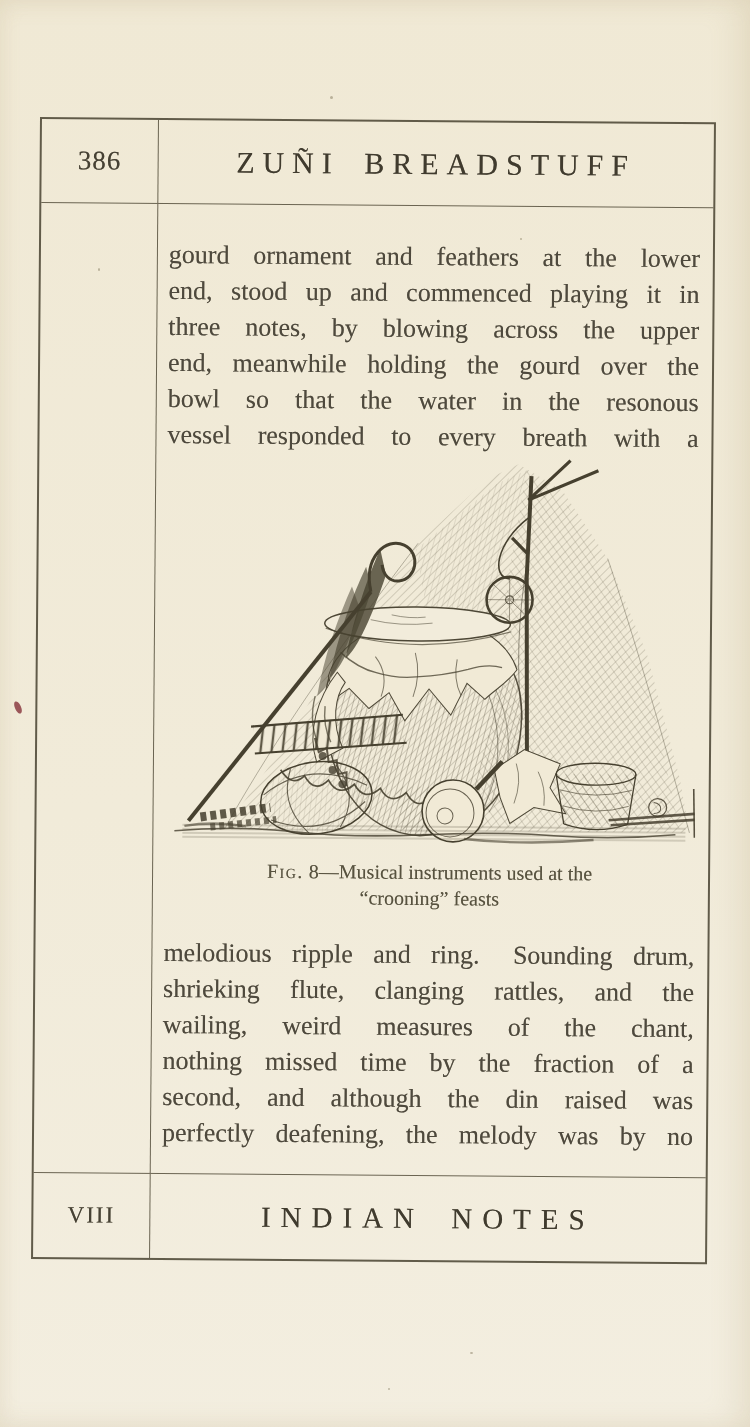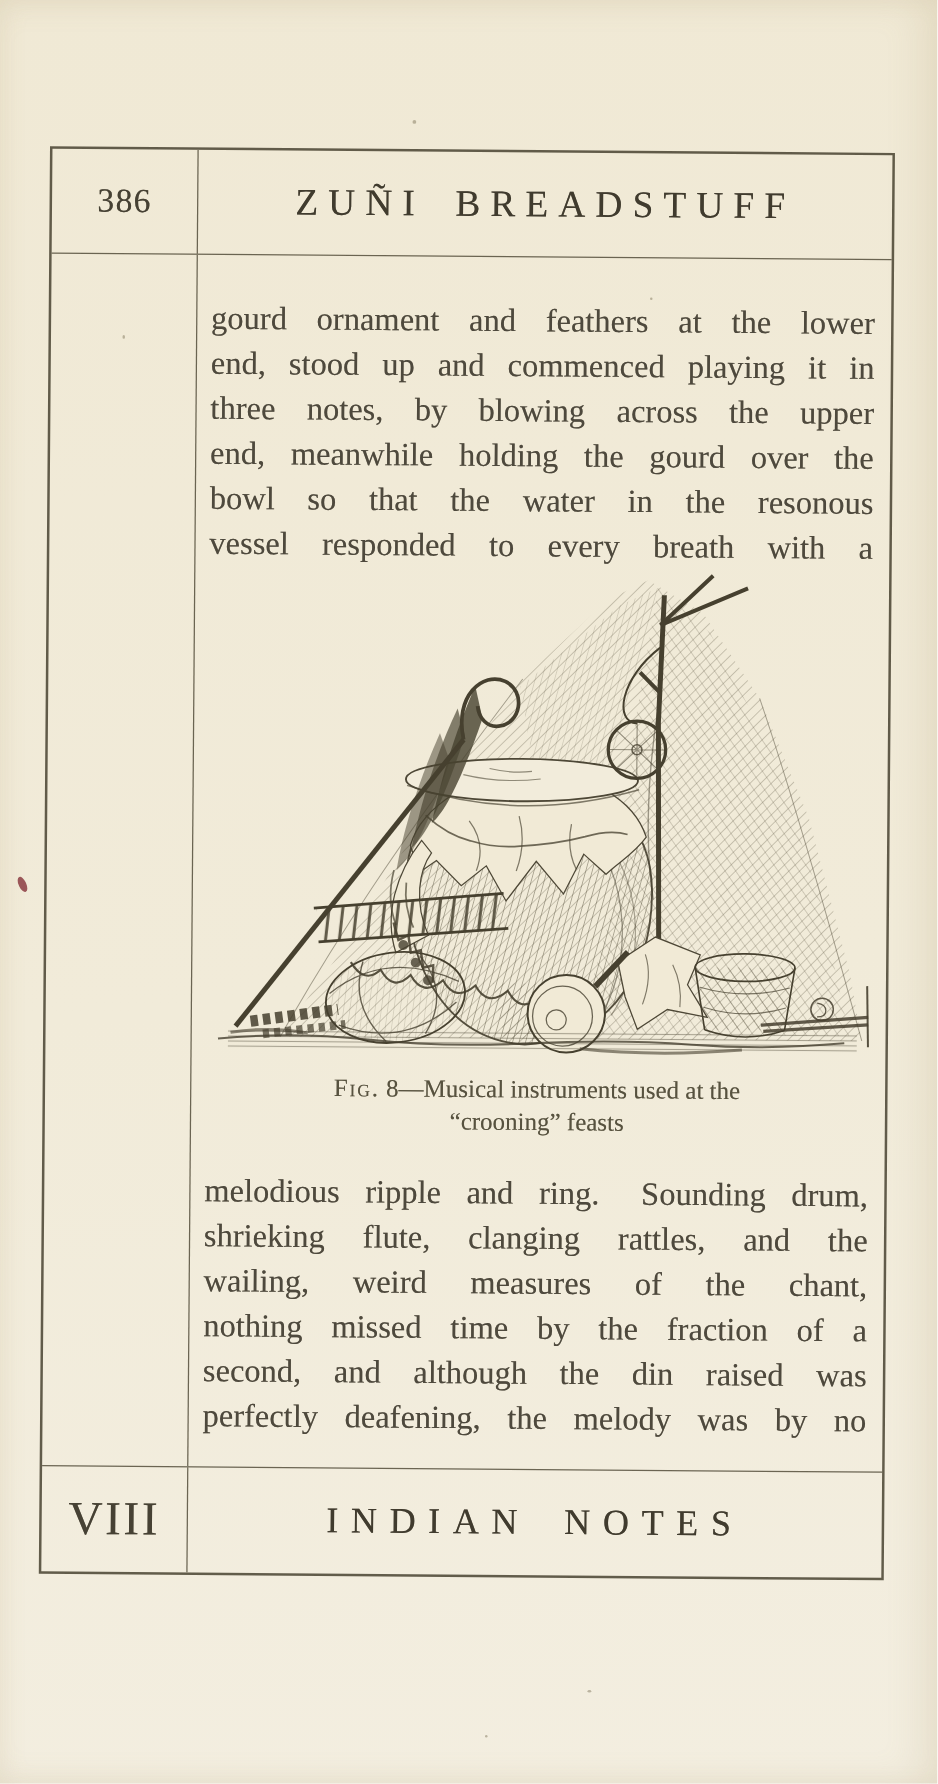--- a/index.html
+++ b/index.html
@@ -31,21 +31,21 @@
     border-right:1.5px solid rgba(72,66,48,.8);
     display:flex;align-items:center;justify-content:center;
   }
   .cell-main{flex:1;display:flex;align-items:center;justify-content:center;min-width:0;}
   .pagenum{font-size:27px;letter-spacing:1px;color:#464134;text-shadow:0 0 .4px rgba(70,64,46,.55);}
   .running-title{
     font-size:30px;letter-spacing:8px;word-spacing:9px;
     color:#403b2e;text-shadow:0 0 .5px rgba(64,59,46,.6);
     white-space:nowrap;
   }
-  .volume{font-size:38px;letter-spacing:2px;color:#464134;text-shadow:0 0 .4px rgba(70,64,46,.55);}
+  .volume{font-size:23px;letter-spacing:2px;color:#464134;text-shadow:0 0 .4px rgba(70,64,46,.55);}
   .footer-title{
     font-size:29px;letter-spacing:10px;word-spacing:10px;
     color:#403b2e;text-shadow:0 0 .5px rgba(64,59,46,.6);white-space:nowrap;
   }
   .body-col{
     display:block;padding:33px 13px 0 11px;
   }
   .para{font-size:26px;line-height:36px;color:#4e493d;text-shadow:0 0 .4px rgba(72,66,50,.5);}
   .para .line{text-align:justify;text-align-last:justify;white-space:normal;}
   .figure-block{margin:2px 0 0 0;}

